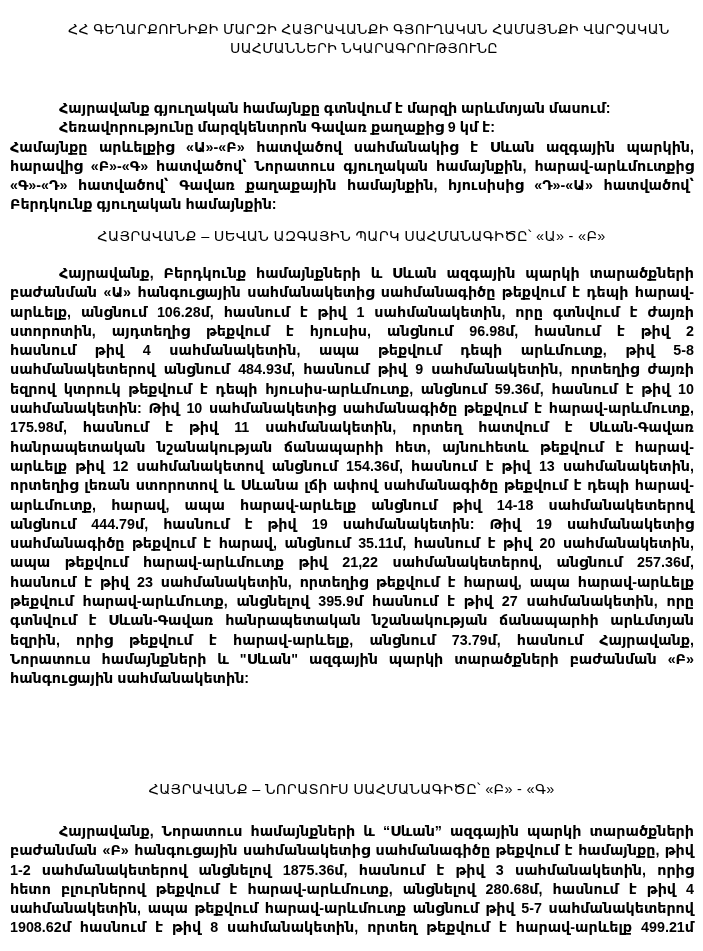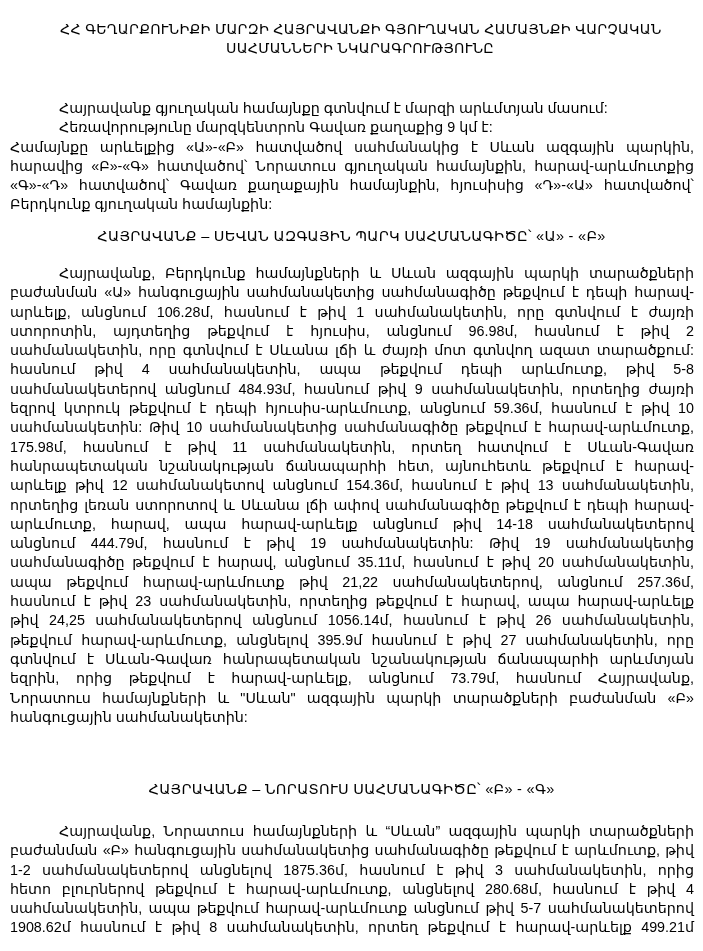--- a/index.html
+++ b/index.html
@@ -7,27 +7,27 @@
     width: 703px; height: 951px; overflow: hidden;
     font-family: "Liberation Sans", "DejaVu Sans", sans-serif;
     color: #000;
   }
   .page { position: relative; width: 703px; height: 951px; }
   .title {
     position: absolute; left: 60px; width: 600px; top: 20px;
     text-align: center; font-size: 14.2px; line-height: 19px;
     letter-spacing: 0.3px; white-space: nowrap;
   }
-  .title .t2 { display: block; }
+  .title .t2 { display: block; margin-left: 8px; }
   .para {
     position: absolute; left: 10px; width: 684px;
     font-size: 14.3px; line-height: 19.3px; text-align: justify;
     text-align-last: left;
   }
-  .para .line { display: block; white-space: nowrap; text-align-last: justify; }
+  .para .line { display: block; white-space: nowrap; text-align-last: justify; font-weight: bold; }
   .para .line.last { text-align-last: left; }
   .indent { text-indent: 49px; }
   .heading {
     position: absolute; left: 0; width: 703px; text-align: center;
     font-size: 14.5px; letter-spacing: 0.3px; white-space: nowrap;
   }
 </style>
 </head>
 <body>
 
@@ -47,46 +47,44 @@
     <span class="line last">Բերդկունք գյուղական համայնքին:</span>
   </div>
 
   <div class="heading" style="top:228px;">ՀԱՅՐԱՎԱՆՔ – ՍԵՎԱՆ ԱԶԳԱՅԻՆ ՊԱՐԿ ՍԱՀՄԱՆԱԳԻԾԸ՝ «Ա» - «Բ»</div>
 
   <div class="para" style="top:264px;">
     <span class="line indent">Հայրավանք, Բերդկունք համայնքների և Սևան ազգային պարկի տարածքների</span>
     <span class="line">բաժանման «Ա» հանգուցային սահմանակետից սահմանագիծը թեքվում է դեպի հարավ-</span>
     <span class="line">արևելք, անցնում 106.28մ, հասնում է թիվ 1 սահմանակետին, որը գտնվում է ժայռի</span>
     <span class="line">ստորոտին, այդտեղից թեքվում է հյուսիս, անցնում 96.98մ, հասնում է թիվ 2</span>
-    <span class="line">սահմանակետին, որը գտնվում է Սևանա լճի և ժայռի մոտ գտնվող ազատ տարածքում:</span>
     <span class="line">հասնում թիվ 4 սահմանակետին, ապա թեքվում դեպի արևմուտք, թիվ 5-8</span>
     <span class="line">սահմանակետերով անցնում 484.93մ, հասնում թիվ 9 սահմանակետին, որտեղից ժայռի</span>
     <span class="line">եզրով կտրուկ թեքվում է դեպի հյուսիս-արևմուտք, անցնում 59.36մ, հասնում է թիվ 10</span>
     <span class="line">սահմանակետին: Թիվ 10 սահմանակետից սահմանագիծը թեքվում է հարավ-արևմուտք,</span>
     <span class="line">175.98մ, հասնում է թիվ 11 սահմանակետին, որտեղ հատվում է Սևան-Գավառ</span>
     <span class="line">հանրապետական նշանակության ճանապարհի հետ, այնուհետև թեքվում է հարավ-</span>
     <span class="line">արևելք թիվ 12 սահմանակետով անցնում 154.36մ, հասնում է թիվ 13 սահմանակետին,</span>
     <span class="line">որտեղից լեռան ստորոտով և Սևանա լճի ափով սահմանագիծը թեքվում է դեպի հարավ-</span>
     <span class="line">արևմուտք, հարավ, ապա հարավ-արևելք անցնում թիվ 14-18 սահմանակետերով</span>
     <span class="line">անցնում 444.79մ, հասնում է թիվ 19 սահմանակետին:  Թիվ 19 սահմանակետից</span>
     <span class="line">սահմանագիծը թեքվում է հարավ, անցնում 35.11մ, հասնում է թիվ 20 սահմանակետին,</span>
     <span class="line">ապա թեքվում հարավ-արևմուտք թիվ 21,22 սահմանակետերով, անցնում 257.36մ,</span>
     <span class="line">հասնում է թիվ 23 սահմանակետին, որտեղից թեքվում է հարավ, ապա հարավ-արևելք</span>
-    <span class="line">թիվ 24,25 սահմանակետերով անցնում 1056.14մ, հասնում է թիվ 26 սահմանակետին,</span>
     <span class="line">թեքվում հարավ-արևմուտք, անցնելով 395.9մ հասնում է թիվ 27 սահմանակետին, որը</span>
     <span class="line">գտնվում է Սևան-Գավառ հանրապետական նշանակության ճանապարհի արևմտյան</span>
     <span class="line">եզրին, որից թեքվում է հարավ-արևելք, անցնում 73.79մ, հասնում Հայրավանք,</span>
     <span class="line">Նորատուս համայնքների և "Սևան" ազգային պարկի տարածքների բաժանման «Բ»</span>
     <span class="line last">հանգուցային սահմանակետին:</span>
   </div>
 
   <div class="heading" style="top:781px;">ՀԱՅՐԱՎԱՆՔ – ՆՈՐԱՏՈՒՍ  ՍԱՀՄԱՆԱԳԻԾԸ՝ «Բ» - «Գ»</div>
 
   <div class="para" style="top:822px;">
     <span class="line indent">Հայրավանք, Նորատուս համայնքների և “Սևան” ազգային պարկի տարածքների</span>
-    <span class="line">բաժանման «Բ» հանգուցային սահմանակետից սահմանագիծը թեքվում է արևմուտք, թիվ</span>
+    <span class="line">բաժանման «Բ» հանգուցային սահմանակետից սահմանագիծը թեքվում է համայնքը, թիվ</span>
     <span class="line">1-2 սահմանակետերով անցնելով 1875.36մ, հասնում է թիվ 3 սահմանակետին, որից</span>
     <span class="line">հետո բլուրներով թեքվում է հարավ-արևմուտք, անցնելով 280.68մ, հասնում  է թիվ 4</span>
     <span class="line">սահմանակետին, ապա թեքվում հարավ-արևմուտք անցնում թիվ 5-7 սահմանակետերով</span>
     <span class="line">1908.62մ հասնում է թիվ 8 սահմանակետին, որտեղ թեքվում է հարավ-արևելք 499.21մ</span>
   </div>
 
 </div>
 
 </body></html>

